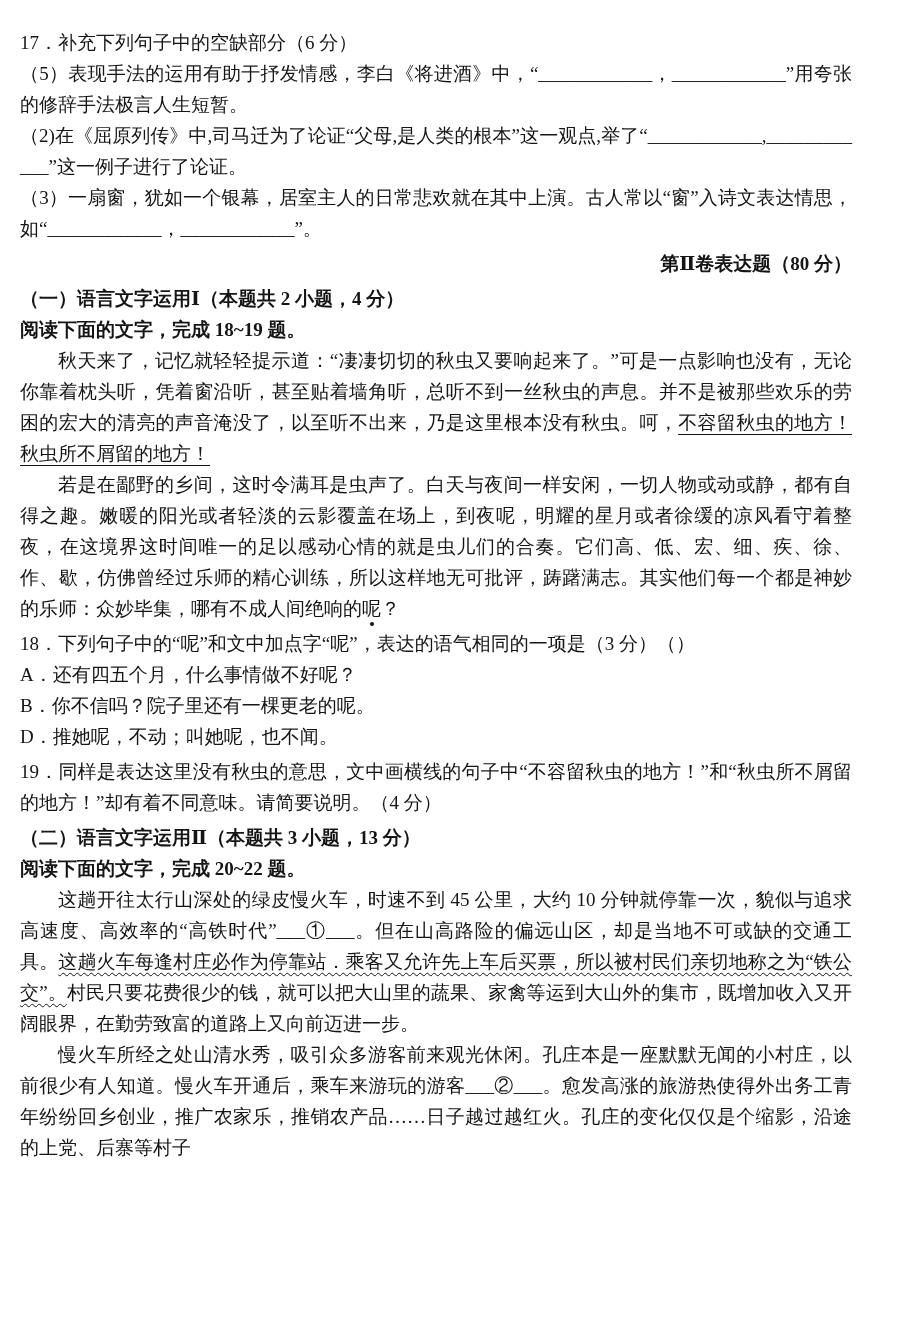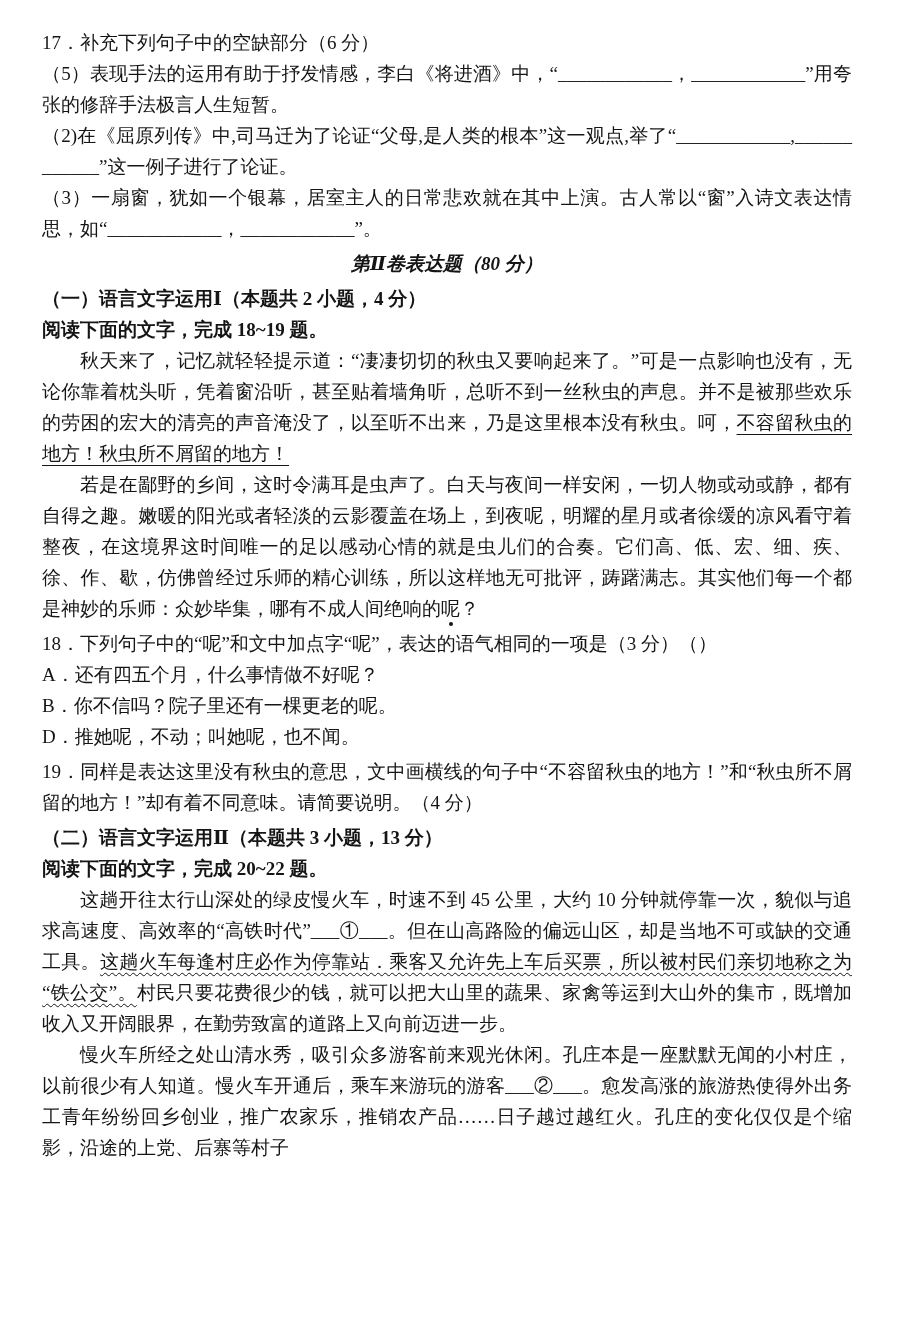--- a/index.html
+++ b/index.html
@@ -11,30 +11,30 @@
     width: 900px;
     height: 1324px;
     font-family: "Liberation Serif", "DejaVu Serif", serif;
     font-size: 19px;
     color: #151515;
     overflow: hidden;
   }
   .page {
     box-sizing: border-box;
     width: 892px;
-    padding: 27px 40px 0 42px;
+    padding: 27px 40px 0 20px;
   }
   p {
     margin: 0;
     line-height: 31px;
     text-align: justify;
     word-break: break-all;
   }
   .bold { font-weight: 700; }
-  .center { text-align: center; font-style: italic; }
+  .center { text-align: right; }
   .indent { text-indent: 2em; }
   .sp-above { margin-top: 4px; }
   .u-line {
     text-decoration: underline;
     text-decoration-thickness: 1.3px;
     text-underline-offset: 5px;
   }
   .u-wavy {
     text-decoration: underline;
     text-decoration-style: wavy;

